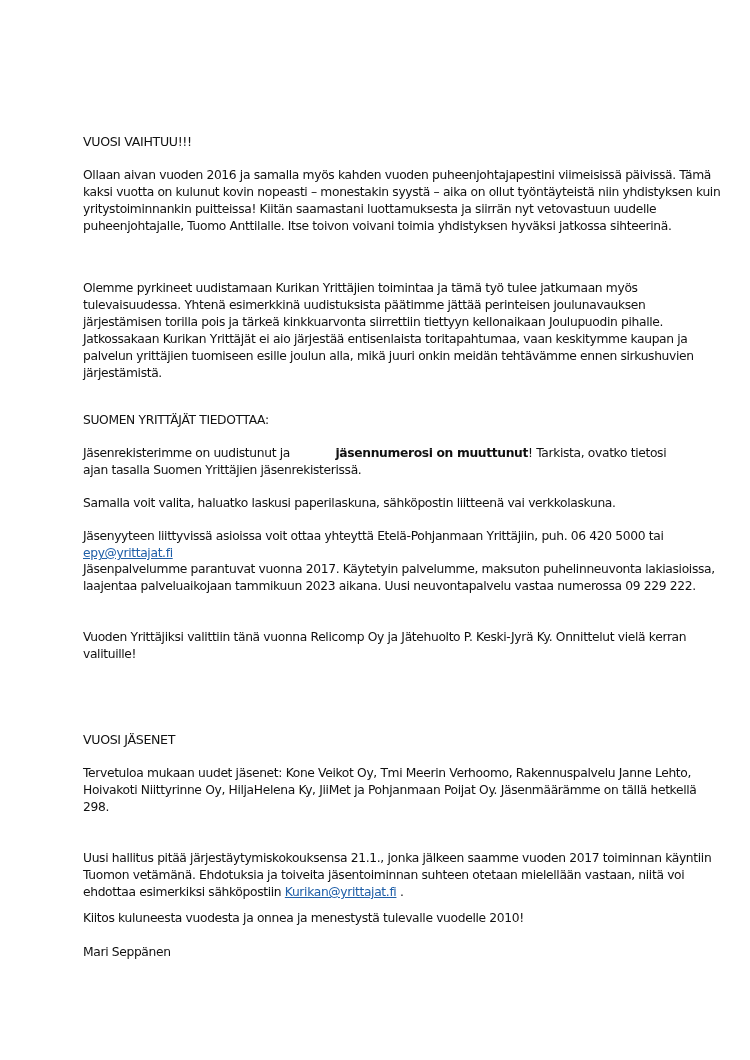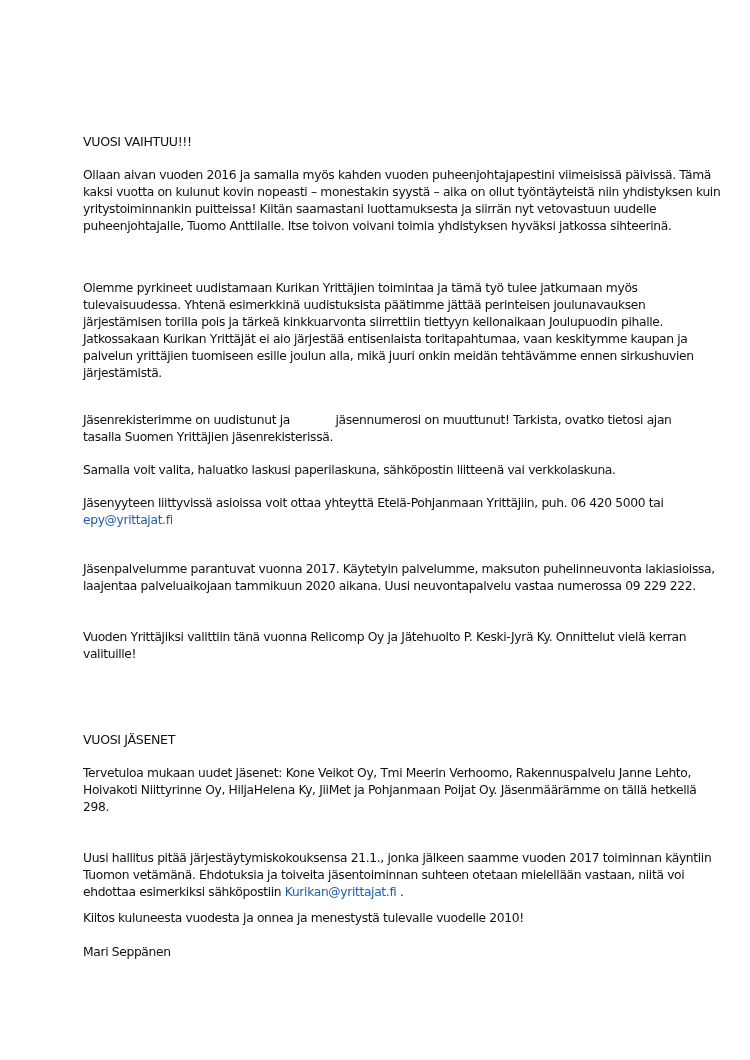--- a/index.html
+++ b/index.html
@@ -6,41 +6,42 @@
   body { width: 750px; height: 1060px; position: relative; overflow: hidden; }
   .page {
     position: absolute; left: 67px; top: 117px; width: 640px;
     font-family: "DejaVu Sans", sans-serif;
     font-size: 12.3px; line-height: 17px; color: #111;
     letter-spacing: -0.35px;
   }
   .block { position: absolute; left: 0; width: 640px; }
   p { margin: 16px; }
   .heading { font-size: 12.6px; }
-  a { color: #1f5fa8; }
-  b { font-weight: normal; padding-left: 42px; }
+  a { color: #1f5fa8; text-decoration: underline; }
+  b { font-weight: bold; padding-left: 42px; }
 </style>
 </head>
 <body>
 
 <div class="page">
 
   <p class="block heading" style="top:0px">VUOSI VAIHTUU!!!</p>
 
   <p class="block" style="top:34px">Ollaan aivan vuoden 2016 ja samalla myös kahden vuoden puheenjohtajapestini viimeisissä päivissä. Tämä kaksi vuotta on kulunut kovin nopeasti – monestakin syystä – aika on ollut työntäyteistä niin yhdistyksen kuin yritystoiminnankin puitteissa! Kiitän saamastani luottamuksesta ja siirrän nyt vetovastuun uudelle puheenjohtajalle, Tuomo Anttilalle. Itse toivon voivani toimia yhdistyksen hyväksi jatkossa sihteerinä.</p>
 
   <p class="block" style="top:147px">Olemme pyrkineet uudistamaan Kurikan Yrittäjien toimintaa ja tämä työ tulee jatkumaan myös tulevaisuudessa. Yhtenä esimerkkinä uudistuksista päätimme jättää perinteisen joulunavauksen järjestämisen torilla pois ja tärkeä kinkkuarvonta siirrettiin tiettyyn kellonaikaan Joulupuodin pihalle. Jatkossakaan Kurikan Yrittäjät ei aio järjestää entisenlaista toritapahtumaa, vaan keskitymme kaupan ja palvelun yrittäjien tuomiseen esille joulun alla, mikä juuri onkin meidän tehtävämme ennen sirkushuvien järjestämistä.</p>
 
   <div class="block" style="top:279px">
+    <p>SUOMEN YRITTÄJÄT TIEDOTTAA:</p>
     <p><span>Jäsenrekisterimme on uudistunut ja </span><b>jäsennumerosi on muuttunut</b><span>! Tarkista, ovatko tietosi ajan tasalla Suomen Yrittäjien jäsenrekisterissä.</span></p>
     <p>Samalla voit valita, haluatko laskusi paperilaskuna, sähköpostin liitteenä vai verkkolaskuna.</p>
     <p><span>Jäsenyyteen liittyvissä asioissa voit ottaa yhteyttä Etelä-Pohjanmaan Yrittäjiin, puh. 06 420 5000 tai </span><a>epy@yrittajat.fi</a></p>
   </div>
 
-  <p class="block" style="top:428px">Jäsenpalvelumme parantuvat vuonna 2017. Käytetyin palvelumme, maksuton puhelinneuvonta lakiasioissa, laajentaa palveluaikojaan tammikuun 2020 aikana. Uusi neuvontapalvelu vastaa numerossa 09 229 222.</p>
+  <p class="block" style="top:428px">Jäsenpalvelumme parantuvat vuonna 2017. Käytetyin palvelumme, maksuton puhelinneuvonta lakiasioissa, laajentaa palveluaikojaan tammikuun 2023 aikana. Uusi neuvontapalvelu vastaa numerossa 09 229 222.</p>
 
   <div class="block" style="top:496px">
     <p>Vuoden Yrittäjiksi valittiin tänä vuonna Relicomp Oy ja Jätehuolto P. Keski-Jyrä Ky. Onnittelut vielä kerran valituille!</p>
   </div>
 
   <p class="block heading" style="top:598px">VUOSI JÄSENET</p>
 
   <p class="block" style="top:632px">Tervetuloa mukaan uudet jäsenet: Kone Veikot Oy, Tmi Meerin Verhoomo, Rakennuspalvelu Janne Lehto, Hoivakoti Niittyrinne Oy, HiljaHelena Ky, JiiMet ja Pohjanmaan Poijat Oy. Jäsenmäärämme on tällä hetkellä 298.</p>
 
   <p class="block" style="top:717px"><span>Uusi hallitus pitää järjestäytymiskokouksensa 21.1., jonka jälkeen saamme vuoden 2017 toiminnan käyntiin Tuomon vetämänä. Ehdotuksia ja toiveita jäsentoiminnan suhteen otetaan mielellään vastaan, niitä voi ehdottaa esimerkiksi sähköpostiin </span><a>Kurikan@yrittajat.fi</a><span> .</span></p>

